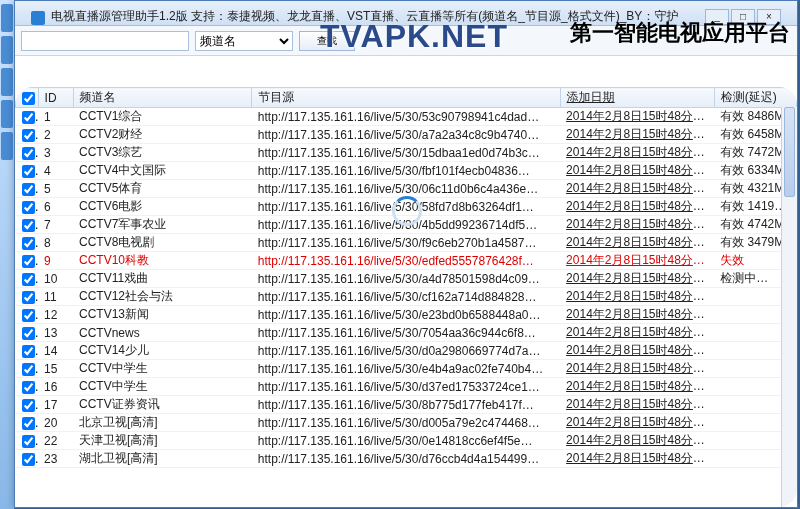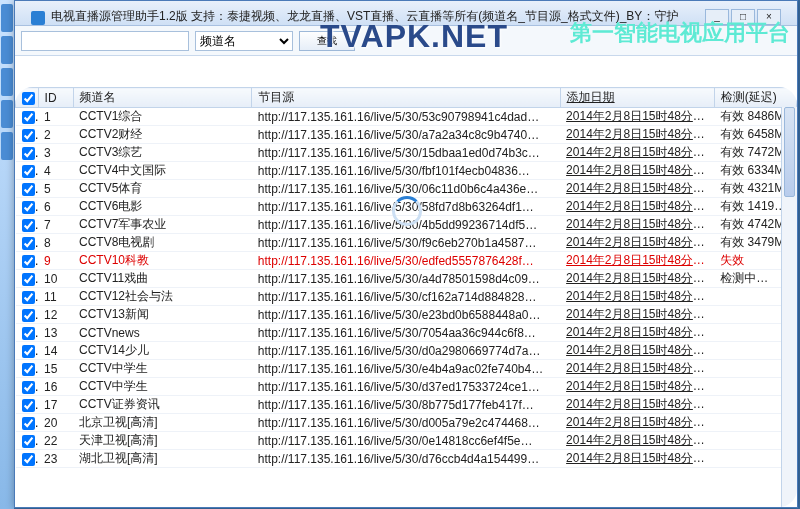--- a/index.html
+++ b/index.html
@@ -23,21 +23,21 @@
 .grid input[type=checkbox] { vertical-align: middle; }
 .col-chk { width: 22px; text-align: center; }
 .col-id { width: 34px; }
 .col-name { width: 174px; }
 .col-src { width: 300px; }
 .col-date { width: 150px; text-decoration: underline; }
 .col-det { width: 80px; }
 .scrollbar { position: absolute; right: 0; top: 20px; bottom: 0; width: 16px; background: #f0f4fa; border-left: 1px solid #c2d4ea; }
 .scrollbar .thumb { position: absolute; top: 0; left: 2px; right: 2px; height: 90px; background: linear-gradient(#d8e4f4,#b8ccec); border: 1px solid #9ab8dc; border-radius: 2px; }
 .overlay-logo { position: absolute; top: 18px; left: 320px; font-size: 32px; font-weight: bold; color: #2a4a8a; letter-spacing: 1px; text-shadow: 1px 1px 2px #fff; pointer-events: none; }
-.overlay-cn { position: absolute; top: 18px; right: 10px; font-size: 22px; color: #5eead4; font-weight: bold; pointer-events: none; }
+.overlay-cn { position: absolute; top: 18px; right: 10px; font-size: 22px; color: #000000; font-weight: bold; pointer-events: none; }
 .spinner { position: absolute; left: 392px; top: 196px; width: 30px; height: 30px; border: 3px solid #cde0f4; border-top-color: #2a7fd4; border-radius: 50%; }
 .taskbar-strip { position: absolute; left: 0; top: 0; bottom: 0; width: 14px; background: linear-gradient(#cce4ff,#88b8e8); }
 .taskbar-strip div { width: 12px; height: 28px; margin: 4px 1px; background: #4a8cd4; border-radius: 2px; }
 </style>
 </head>
 <body>
 
 <div class="taskbar-strip">
   <div></div>
     <div></div>

